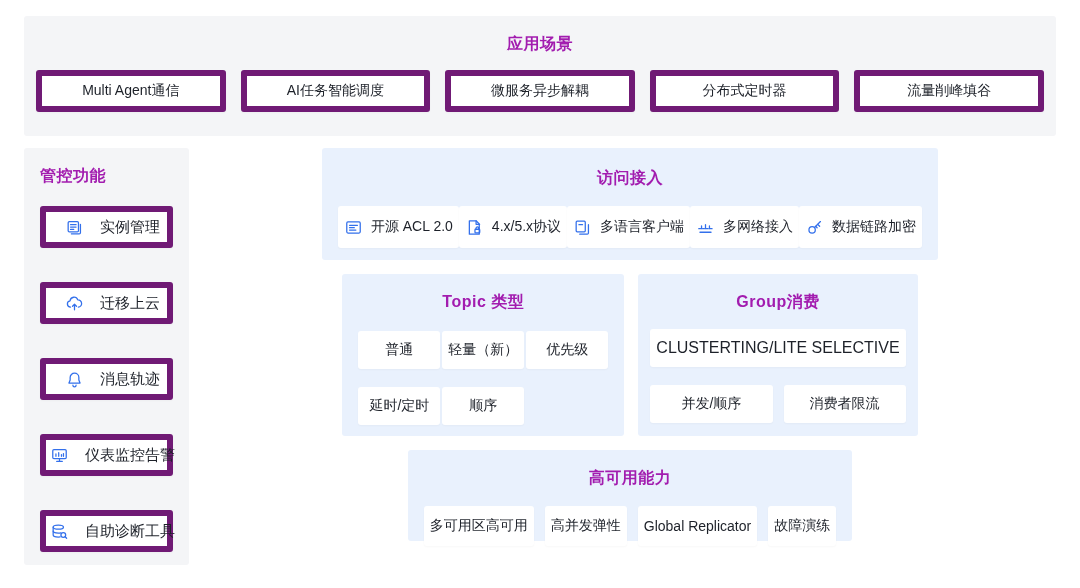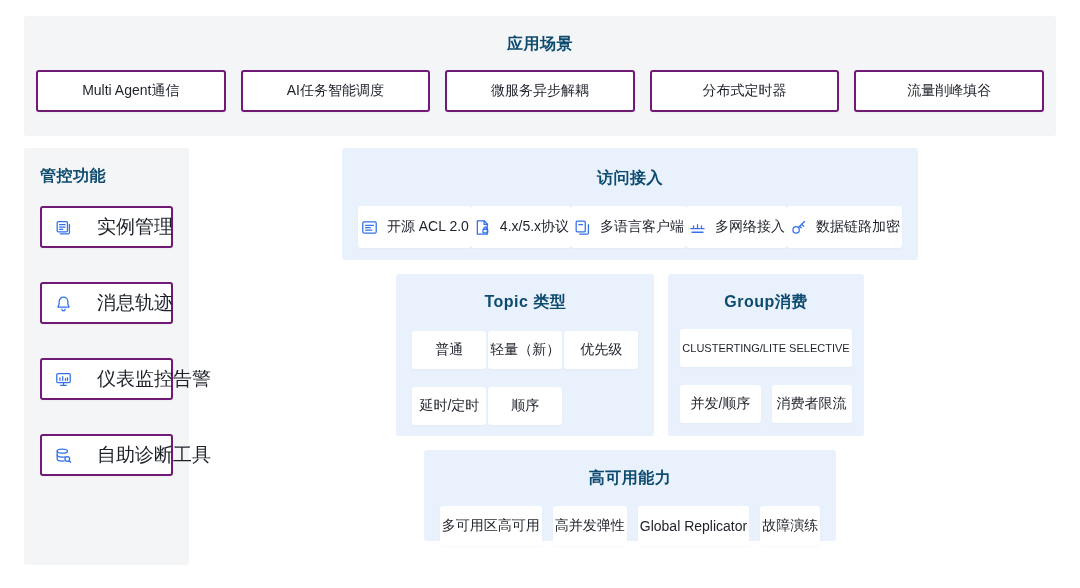--- a/index.html
+++ b/index.html
@@ -11,28 +11,28 @@
   }
   .page { width: 1080px; height: 588px; padding: 16px 24px 0 24px; }
 
   .gray { background: #f4f5f7; border-radius: 3px; }
   .blue { background: #e9f1fd; border-radius: 3px; }
 
   .panel-title {
     font-size: 16px;
     font-weight: 700;
     text-align: center;
-    color: #0c4a6e;
+    color: #a21caf;
     letter-spacing: 0.5px;
   }
   .panel-title.left { text-align: left; }
 
   .card {
     background: #ffffff;
-    border: 2px solid #701a75;
+    border: 6px solid #701a75;
     border-radius: 3px;
     display: flex;
     align-items: center;
     justify-content: center;
     font-size: 14px;
     color: #1d2129;
     box-shadow: 0 1px 2px rgba(31,35,41,0.03);
     white-space: nowrap;
   }
   .blue .card { border-color: rgba(255,255,255,0); }
@@ -40,39 +40,39 @@
   
   .scenarios { height: 120px; padding: 18px 12px 0 12px; }
   .scenarios .row { display: flex; gap: 15px; margin-top: 15px; }
   .scenarios .card { flex: 1; height: 42px; }
 
   
   .main { display: flex; gap: 15px; margin-top: 12px; height: 417px; }
 
   .sidebar { width: 165px; padding: 18px 16px 0 16px; flex: none; }
   .sidebar .cards { display: flex; flex-direction: column; gap: 34px; margin-top: 19px; }
-  .side-card { height: 42px; justify-content: space-between; padding-left: 12px; gap: 24px; font-size: 19px; }
+  .side-card { height: 42px; justify-content: center; padding-left: 12px; gap: 16px; font-size: 15px; }
 
   .content { flex: 1; display: flex; flex-direction: column; gap: 14px; align-items: center; }
 
   .icon { display: inline-flex; align-items: center; color: #3370eb; flex: none; }
   .icon svg { display: block; }
 
   
   .access { height: 112px; padding: 20px 16px 0 16px; }
   .access .row { display: flex; margin-top: 17px; }
   .access .card { flex: 1; height: 42px; gap: 8px; }
 
   
   .mid-row { display: flex; gap: 14px; height: 162px; }
   .topic { flex: 582; padding: 18px 16px 0 16px; }
   .topic .grid { display: grid; grid-template-columns: 1fr 1fr 1fr; gap: 18px 2px; margin-top: 18px; }
   .topic .card { height: 38px; }
   .group { flex: 256; padding: 18px 12px 0 12px; }
-  .group .wide-card { height: 38px; margin-top: 16px; font-size: 11px; }
+  .group .wide-card { height: 38px; margin-top: 16px; font-size: 16px; }
   .group .row2 { display: flex; gap: 11px; margin-top: 18px; }
   .group .row2 .card { flex: 1; height: 38px; }
 
   
   .ha { height: 91px; padding: 18px 16px 0 16px; }
   .ha .row { display: flex; gap: 11px; margin-top: 17px; }
   .ha .card { flex: 1; height: 40px; }
 </style>
 </head>
 <body>
@@ -100,20 +100,29 @@
           <span class="icon">
             <svg width="19" height="19" viewBox="0 0 24 24" fill="none" stroke="currentColor" stroke-width="1.6" stroke-linecap="round" stroke-linejoin="round">
               <rect x="4" y="4.5" width="13" height="13" rx="1.5"></rect>
               <path d="M7 8.5h7M7 11.5h7M7 14.5h4"></path>
               <path d="M19.5 8v10.5a1.5 1.5 0 0 1-1.5 1.5H8"></path>
             </svg>
           </span>
           <span class="lbl">实例管理</span>
         </div>
 
+        <div class="card side-card">
+          <span class="icon">
+            <svg width="19" height="19" viewBox="0 0 24 24" fill="none" stroke="currentColor" stroke-width="1.6" stroke-linecap="round" stroke-linejoin="round">
+              <path d="M7 16.5a4 4 0 0 1-.6-7.95 5 5 0 0 1 9.7-1.1 4.2 4.2 0 0 1 .7 9.05"></path>
+              <path d="M12 20v-7M9.5 15.5 12 13l2.5 2.5"></path>
+            </svg>
+          </span>
+          <span class="lbl">迁移上云</span>
+        </div>
 
         <div class="card side-card">
           <span class="icon">
             <svg width="19" height="19" viewBox="0 0 24 24" fill="none" stroke="currentColor" stroke-width="1.6" stroke-linecap="round" stroke-linejoin="round">
               <path d="M12 4a5.5 5.5 0 0 0-5.5 5.5v3.2L5 16.5h14l-1.5-3.8V9.5A5.5 5.5 0 0 0 12 4z"></path>
               <path d="M10 19.2a2 2 0 0 0 4 0"></path>
             </svg>
           </span>
           <span class="lbl">消息轨迹</span>
         </div>

